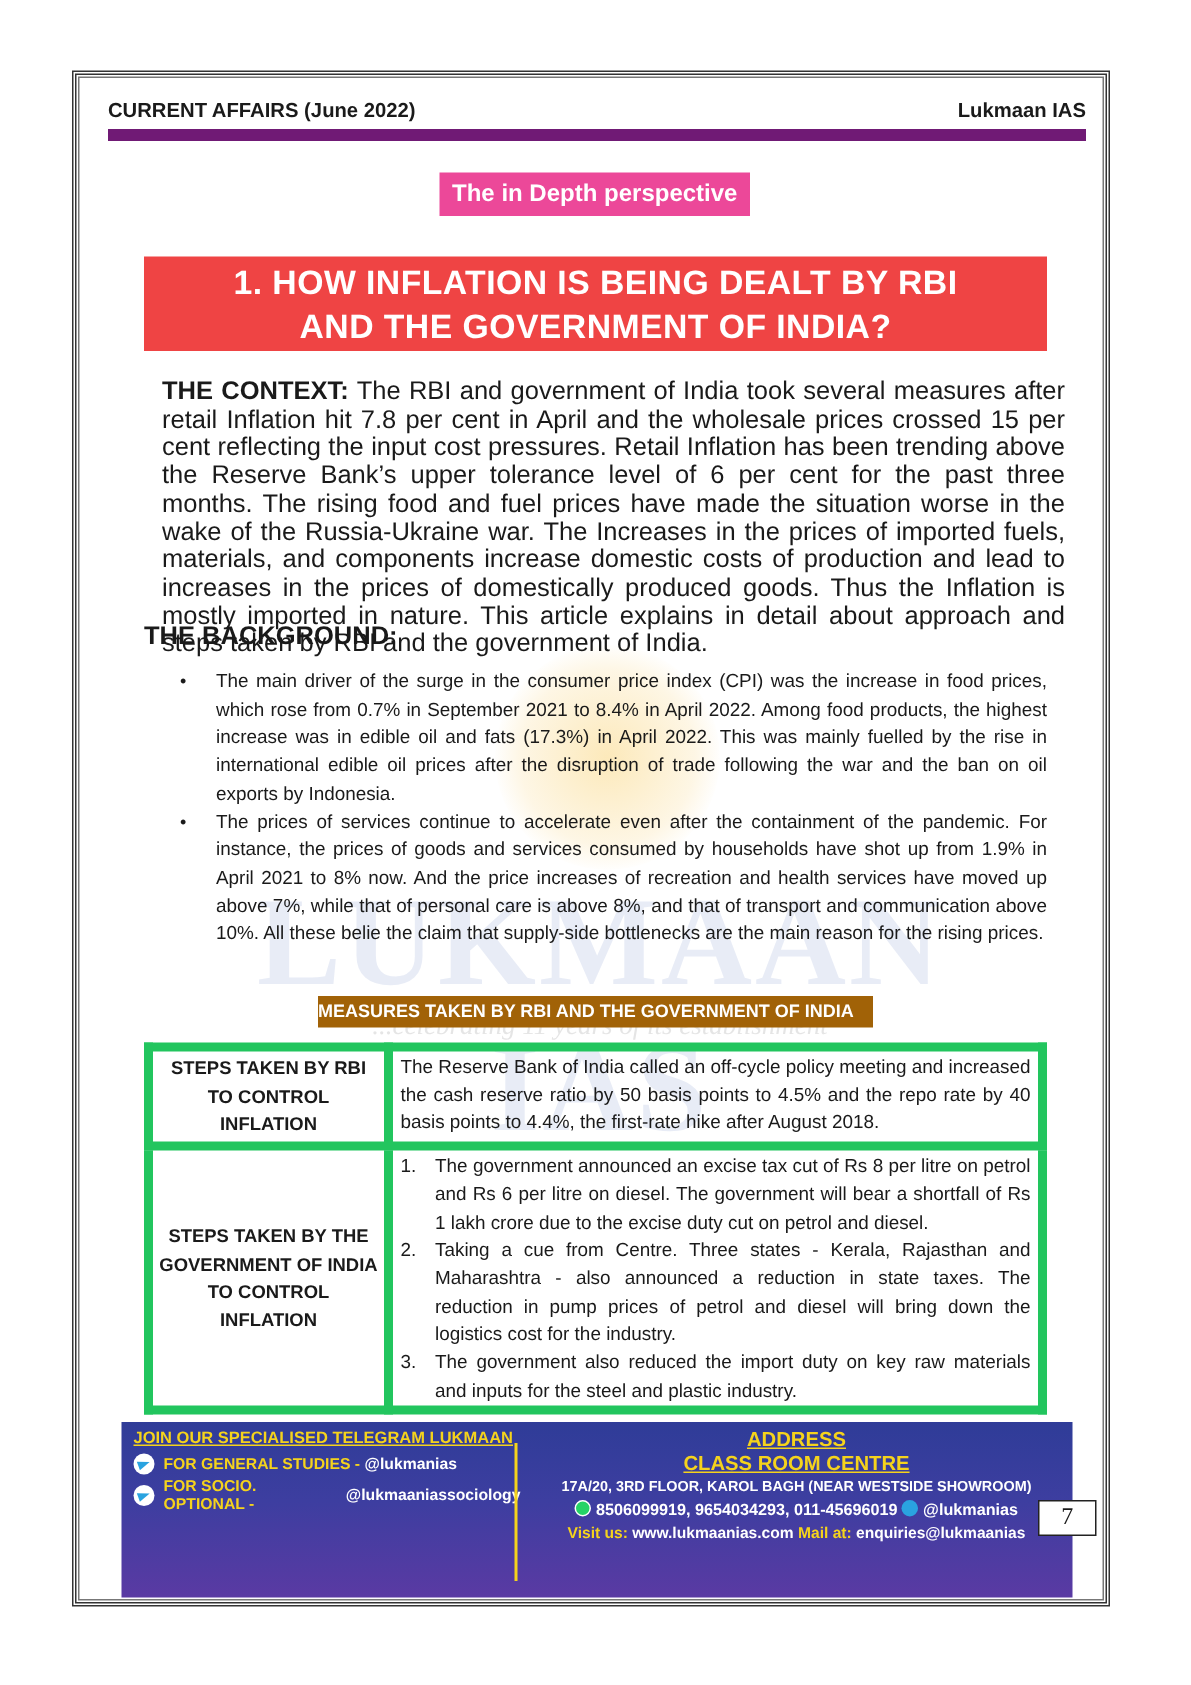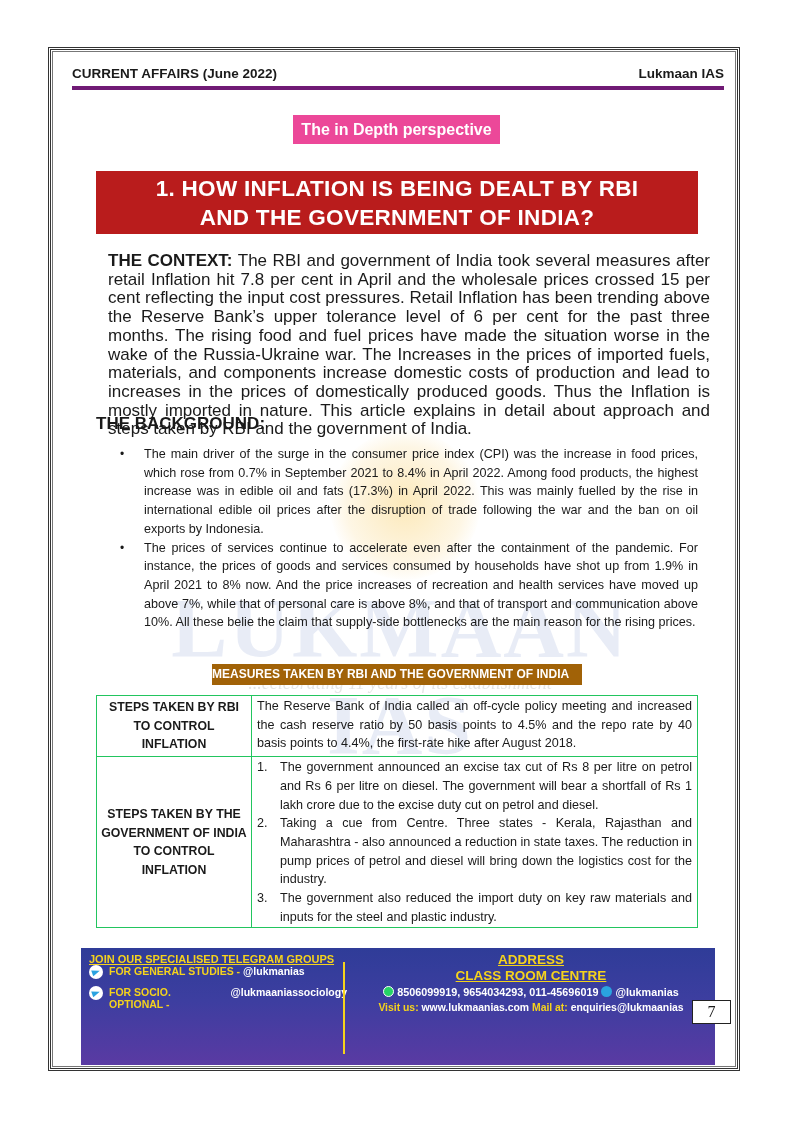--- a/index.html
+++ b/index.html
@@ -3,28 +3,28 @@
 <meta charset="utf-8">
 <style>
   html, body { margin: 0; padding: 0; background: #ffffff; }
   body { width: 794px; height: 1123px; position: relative; overflow: hidden;
          font-family: "Liberation Sans", sans-serif; color: #1a1a1a; }
   .page-border { position: absolute; left: 48px; top: 47px; width: 692px; height: 1024px;
                  border: 3px double #333; box-sizing: border-box; }
   .page-border-inner { position: absolute; left: 52px; top: 51px; width: 684px; height: 1016px;
                  border: 1px solid #777; box-sizing: border-box; }
   .header { position: absolute; left: 72px; top: 64px; width: 652px; height: 22px;
-            border-bottom: 4px solid #701a75; font-weight: bold; font-size: 13.5px; }
+            border-bottom: 8px solid #701a75; font-weight: bold; font-size: 13.5px; }
   .header .left { position: absolute; left: 0; top: 2px; }
   .header .right { position: absolute; right: 0; top: 2px; }
   .tag { position: absolute; left: 293px; top: 115px; height: 29px; width: 207px;
          background: #ec4899; color: #fff; font-weight: bold; font-size: 16px;
          line-height: 29px; text-align: center; }
   .title-box { position: absolute; left: 96px; top: 171px; width: 602px; height: 63px;
-               background: #b91c1c; color: #fff; font-weight: bold; font-size: 22.5px;
+               background: #ef4444; color: #fff; font-weight: bold; font-size: 22.5px;
                text-align: center; line-height: 29px; padding-top: 3px; box-sizing: border-box;
                letter-spacing: 0.3px; }
   .watermark { position: absolute; left: 140px; top: 430px; width: 520px; height: 270px; pointer-events: none; }
   .wm-sun { position: absolute; left: 190px; top: 0; width: 150px; height: 150px; border-radius: 50%;
             background: radial-gradient(circle, rgba(250,215,130,0.55) 0%, rgba(250,220,150,0.25) 55%, rgba(255,255,255,0) 72%); }
   .wm-text { position: absolute; left: 0; top: 150px; width: 520px; text-align: center;
              font-family: "Liberation Serif", serif; font-weight: bold; font-size: 84px;
              color: rgba(150,170,215,0.22); letter-spacing: 2px; }
   .wm-sub { position: absolute; left: 0; top: 243px; width: 520px; text-align: center;
             font-family: "Liberation Serif", serif; font-style: italic; font-size: 18px;
@@ -36,32 +36,32 @@
   .bg-head { position: absolute; left: 96px; top: 414px; font-weight: bold; font-size: 17px; }
   .bullets { position: absolute; left: 120px; top: 445px; width: 578px; margin: 0; padding: 0; list-style: none;
              font-size: 12.6px; line-height: 18.7px; text-align: justify; }
   .bullets li { position: relative; padding-left: 24px; }
   .bullets li .dot { position: absolute; left: 0; top: 0; font-size: 12px; }
   .measures { position: absolute; left: 212px; top: 664px; height: 21px; width: 370px;
               background: #a16207; color: #fff; font-weight: bold; font-size: 12px;
               line-height: 21px; text-align: left; }
   table.steps { position: absolute; left: 96px; top: 695px; width: 602px; border-collapse: collapse;
                 font-size: 12.6px; line-height: 18.7px; }
-  table.steps td { border: 1px solid #22c55e; vertical-align: top; }
+  table.steps td { border: 6px solid #22c55e; vertical-align: top; }
   table.steps td.label { width: 146px; text-align: center; font-weight: bold; vertical-align: middle;
                          padding: 2px 4px; font-size: 12.3px; }
   table.steps td.content { padding: 1px 5px 1px 5px; text-align: justify; }
   ol.gov { margin: 0; padding: 0; list-style: none; }
   ol.gov li { position: relative; padding-left: 23px; }
   ol.gov li .num { position: absolute; left: 0; top: 0; }
   .footer { position: absolute; left: 81px; top: 948px; width: 634px; height: 117px;
             background: linear-gradient(to bottom, #2f3c98 0%, #3d3ea0 45%, #5a3aa3 100%); color: #fff; }
   .footer .left { position: absolute; left: 8px; top: 5px; width: 258px; }
   .footer .join { color: #f5d31c; font-weight: bold; font-size: 11px; text-decoration: underline; }
-  .tg-row { display: flex; height: 21px; font-size: 10.5px; font-weight: bold; }
+  .tg-row { display: flex; align-items: center; height: 21px; font-size: 10.5px; font-weight: bold; }
   .tg-row:first-of-type { margin-top: 5px; }
   .tg-icon { width: 14px; height: 14px; border-radius: 50%; background: #fff; position: relative; margin-right: 6px; flex: none; }
   .tg-icon::after { content: ""; position: absolute; left: 3px; top: 4px; border-left: 8px solid #2aa3e0;
                     border-top: 3px solid transparent; border-bottom: 3px solid transparent; transform: rotate(-20deg); }
   .tg-label { color: #f5d31c; }
   .tg-handle { color: #fff; margin-left: 3px; }
   .footer .sep { position: absolute; left: 262px; top: 14px; width: 2px; height: 92px; background: #f5d31c; }
   .footer .right { position: absolute; left: 268px; top: 4px; width: 364px; text-align: center; }
   .addr-title { color: #f5d31c; font-weight: bold; font-size: 13.5px; text-decoration: underline; line-height: 16px; }
   .addr-line { font-size: 9.6px; font-weight: bold; line-height: 15px; }
@@ -141,36 +141,37 @@
           <span>The government also reduced the import duty on key raw materials and inputs for the steel and plastic industry.</span>
         </li>
       </ol>
     </td>
   </tr>
 </tbody>
   </table>
 
 <div class="footer">
   <div class="left">
-    <div class="join">JOIN OUR SPECIALISED TELEGRAM GROUPS</div>
+    <div class="join">JOIN OUR SPECIALISED TELEGRAM LUKMAAN</div>
     <div class="tg-row">
       <span class="tg-icon"></span>
       <span class="tg-label">FOR GENERAL STUDIES -</span>
       <span class="tg-handle">@lukmanias</span>
     </div>
     <div class="tg-row">
       <span class="tg-icon"></span>
       <span class="tg-label">FOR SOCIO. OPTIONAL -</span>
       <span class="tg-handle">@lukmaaniassociology</span>
     </div>
   </div>
   <div class="sep"></div>
   <div class="right">
     <div class="addr-title">ADDRESS</div>
     <div class="addr-title">CLASS ROOM CENTRE</div>
+    <div class="addr-line">17A/20, 3RD FLOOR, KAROL BAGH (NEAR WESTSIDE SHOWROOM)</div>
     <div class="contact">
       <span class="wa-icon"></span><span>8506099919, 9654034293, 011-45696019</span><span class="tg-small"></span><span>@lukmanias</span>
     </div>
     <div class="visit">
       <span class="y">Visit us:</span>
       <span>www.lukmaanias.com</span>
       <span class="y">Mail at:</span>
       <span>enquiries@lukmaanias</span>
     </div>
   </div>

